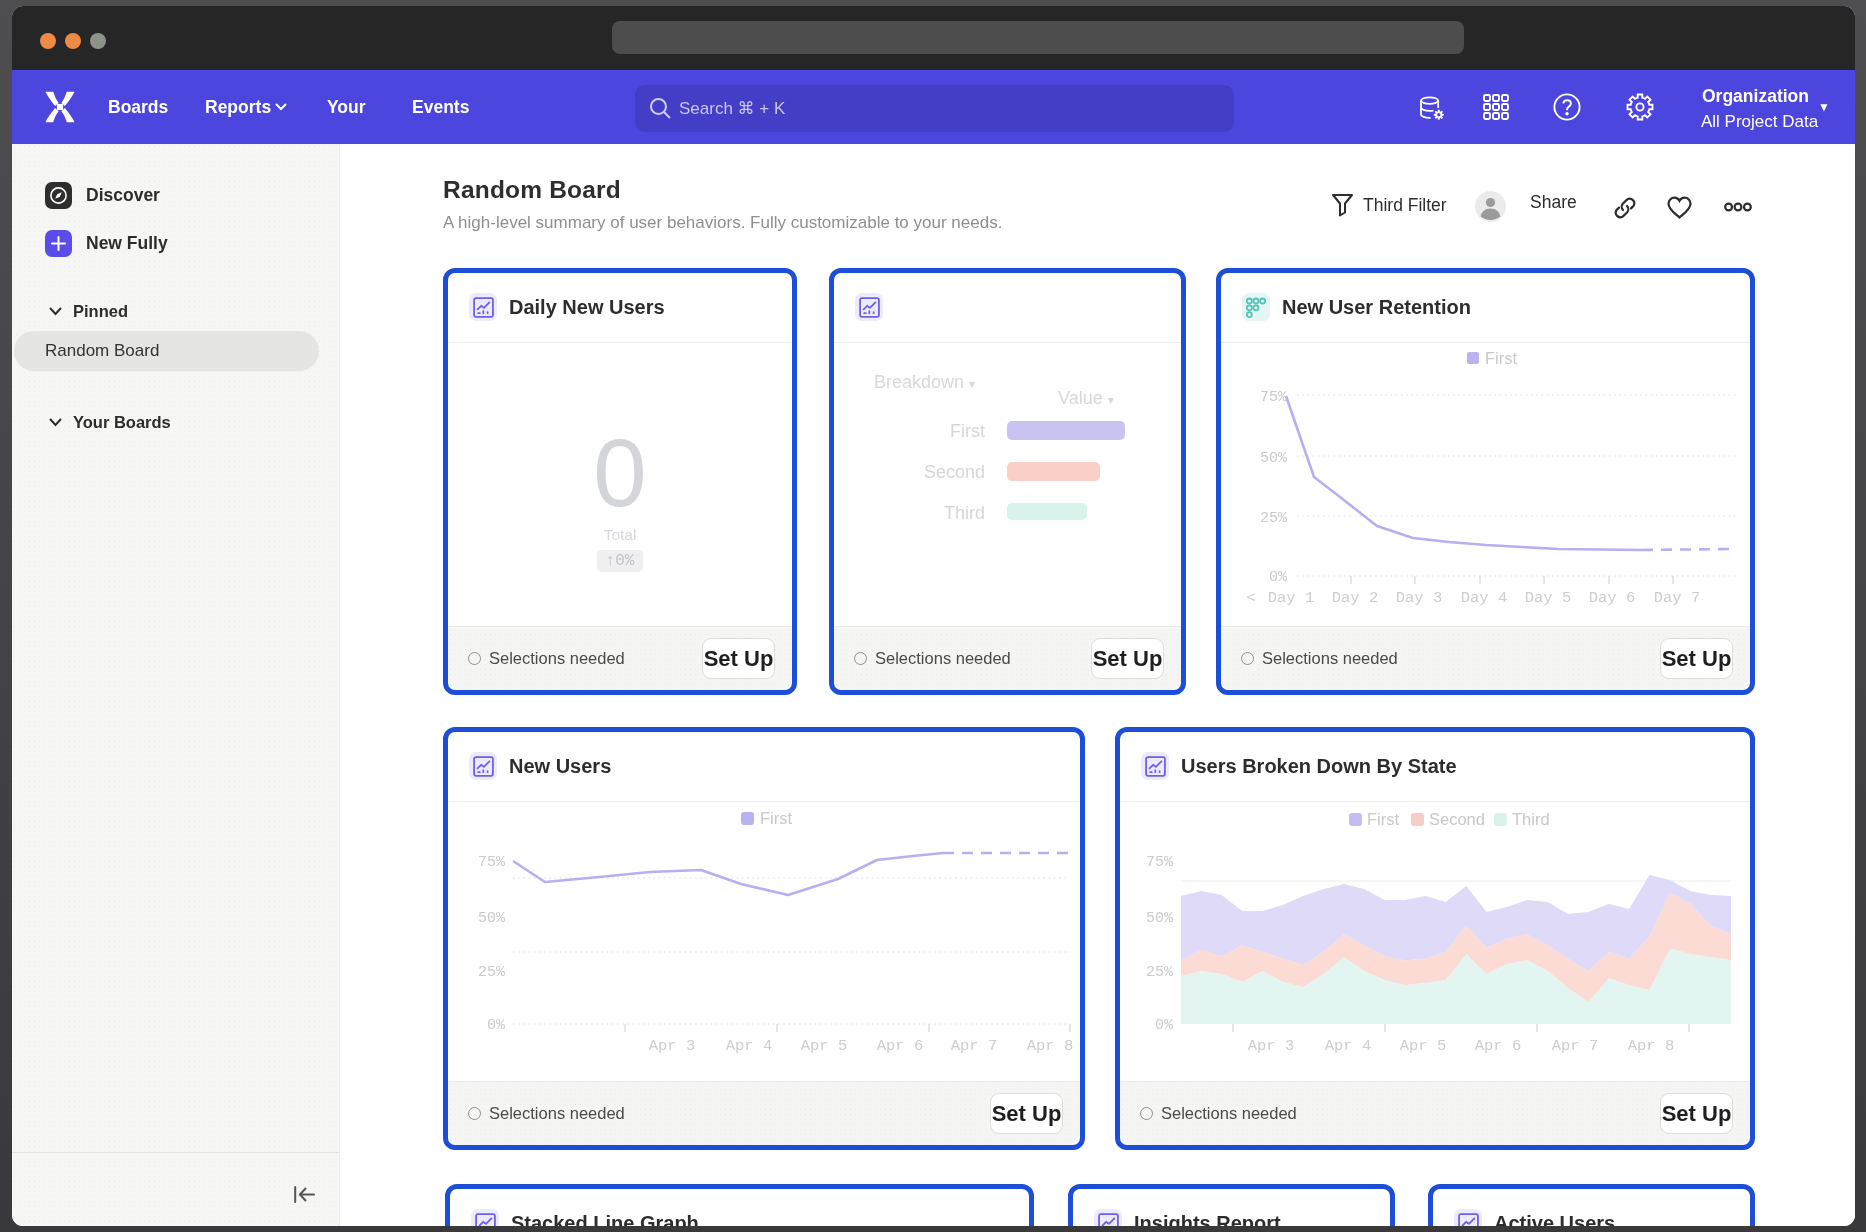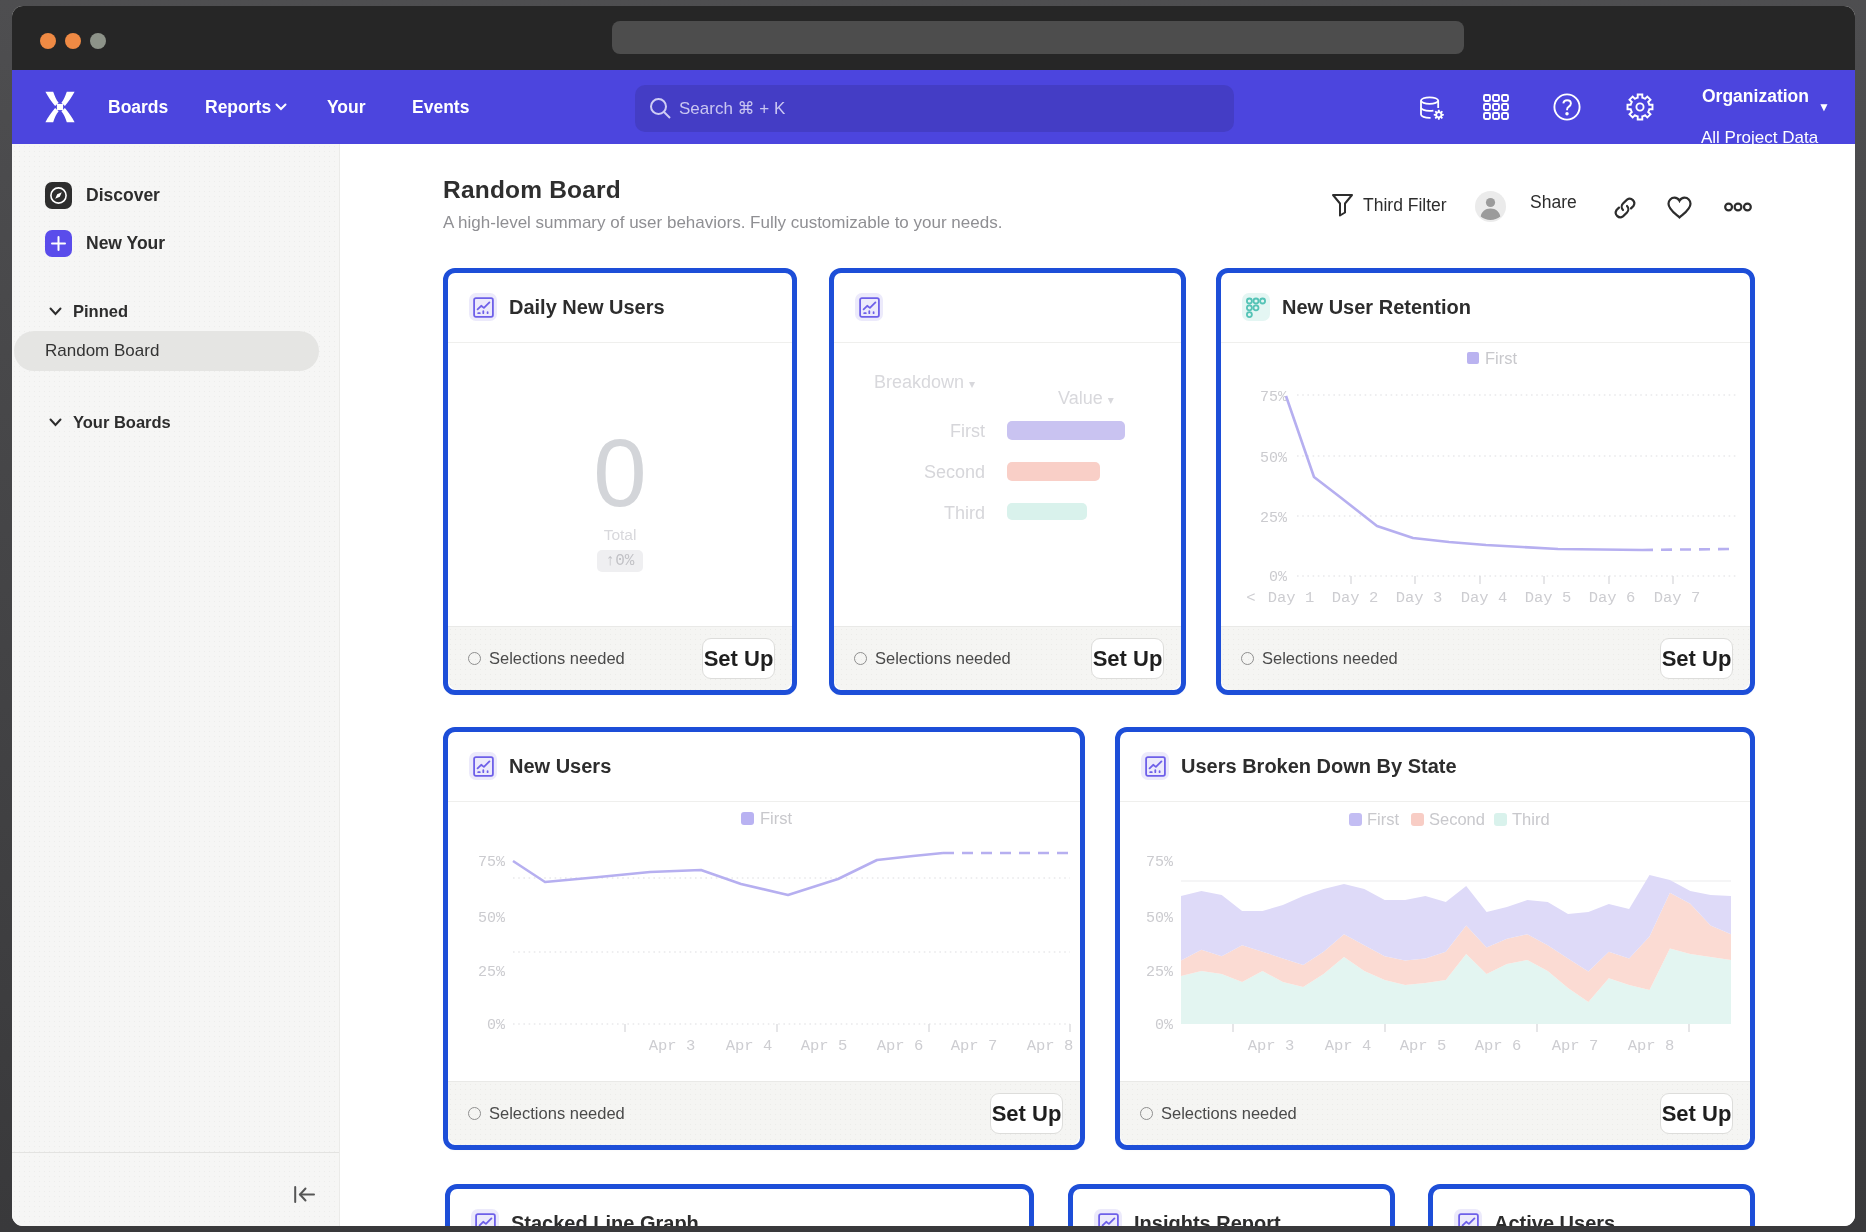--- a/index.html
+++ b/index.html
@@ -90,42 +90,42 @@
   <svg style="position:absolute;left:1540px;top:22px" width="30" height="30" viewBox="0 0 30 30" fill="none" stroke="#fff" stroke-width="1.9">
    <circle cx="15" cy="15" r="12.6"></circle>
    <path d="M11.3 11.4 C11.6 9.5 13.1 8.2 15.1 8.2 C17.3 8.2 18.9 9.7 18.9 11.6 C18.9 13.3 17.8 14.1 16.6 14.9 C15.6 15.6 15.1 16.2 15.1 17.5 L15.1 18.2"></path>
    <circle cx="15" cy="21.7" r="0.8" fill="#fff"></circle>
   </svg>
   <svg style="position:absolute;left:1612px;top:21px" width="32" height="32" viewBox="0 0 32 32" fill="none" stroke="#fff" stroke-width="1.9">
    <path d="M13.7 3.5 h4.6 v3.2 a9.8 9.8 0 0 1 2.7 1.1 l2.3-2.3 3.2 3.2 -2.3 2.3 a9.8 9.8 0 0 1 1.1 2.7 h3.2 v4.6 h-3.2 a9.8 9.8 0 0 1 -1.1 2.7 l2.3 2.3 -3.2 3.2 -2.3-2.3 a9.8 9.8 0 0 1 -2.7 1.1 v3.2 h-4.6 v-3.2 a9.8 9.8 0 0 1 -2.7-1.1 l-2.3 2.3 -3.2-3.2 2.3-2.3 a9.8 9.8 0 0 1 -1.1-2.7 h-3.2 v-4.6 h3.2 a9.8 9.8 0 0 1 1.1-2.7 l-2.3-2.3 3.2-3.2 2.3 2.3 a9.8 9.8 0 0 1 2.7-1.1 z"></path>
    <circle cx="16" cy="16" r="3.6"></circle>
   </svg>
   <div style="position:absolute;left:1690px;top:16px;color:#fff;font-size:17.5px;font-weight:700;">Organization</div>
-  <div style="position:absolute;left:1689px;top:58px;color:#fff;font-size:17px;font-weight:400;">All Project Data</div>
+  <div style="position:absolute;left:1689px;top:42px;color:#fff;font-size:17px;font-weight:400;">All Project Data</div>
   <div style="position:absolute;left:1806px;top:30px;color:#fff;font-size:12px;">▼</div>
  </div>
 
  <div class="sidebar">
   <div class="side-item" style="top:38px;">
    <div class="side-ic" style="background:#2e2e2e;">
     <svg width="19" height="19" viewBox="0 0 19 19" fill="none" stroke="#fff" stroke-width="1.6">
      <circle cx="9.5" cy="9.5" r="7.6"></circle>
      <path d="M12.8 6.2 L10.8 10.8 L6.2 12.8 L8.2 8.2 Z" fill="#fff" stroke="none"></path>
     </svg>
    </div>
    <span>Discover</span>
   </div>
   <div class="side-item" style="top:86px;">
    <div class="side-ic" style="background:#5a4ceb;">
     <svg width="17" height="17" viewBox="0 0 17 17" stroke="#fff" stroke-width="2" stroke-linecap="round">
             <line x1="8.5" y1="2" x2="8.5" y2="15"></line>
             <line x1="2" y1="8.5" x2="15" y2="8.5"></line>
           </svg>
    </div>
-   <span>New Your</span>
+   <span>New Fully</span>
   </div>
   <div class="sect" style="top:158px;">
    <svg width="13" height="9" viewBox="0 0 13 9" fill="none" stroke="#2d2d2d" stroke-width="2" stroke-linecap="round">
           <path d="M1.5 1.5 L6.5 7 L11.5 1.5"></path>
         </svg>
    <span>Pinned</span>
   </div>
   <div class="pill">Random Board</div>
   <div class="sect" style="top:269px;">
    <svg width="13" height="9" viewBox="0 0 13 9" fill="none" stroke="#2d2d2d" stroke-width="2" stroke-linecap="round">

